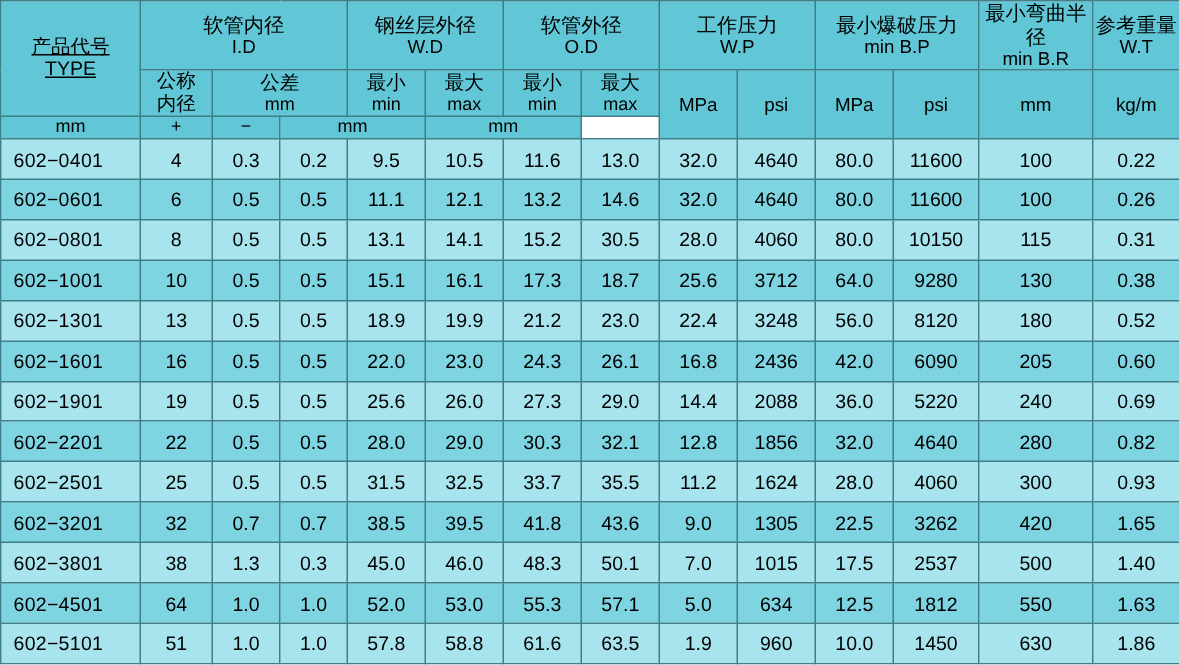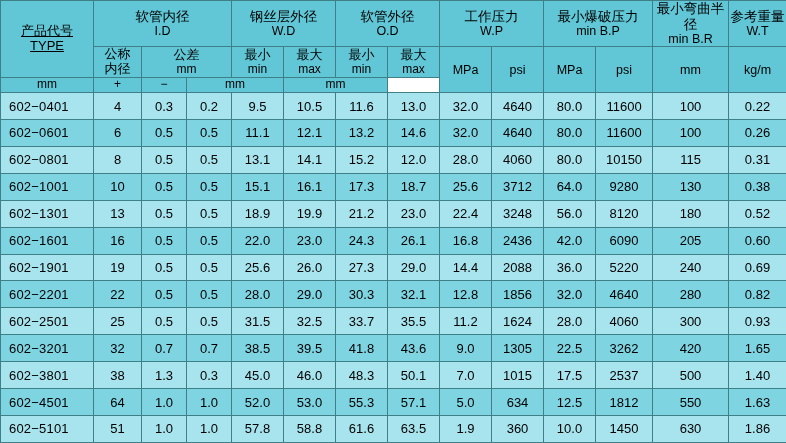--- a/index.html
+++ b/index.html
@@ -242,21 +242,21 @@
         <td>0.26</td>
       </tr>
       <tr class="row-a">
         <td class="type">602−0801</td>
         <td>8</td>
         <td>0.5</td>
         <td>0.5</td>
         <td>13.1</td>
         <td>14.1</td>
         <td>15.2</td>
-        <td>12.0</td>
+        <td>30.5</td>
         <td>28.0</td>
         <td>4060</td>
         <td>80.0</td>
         <td>10150</td>
         <td>115</td>
         <td>0.31</td>
       </tr>
       <tr class="row-b">
         <td class="type">602−1001</td>
         <td>10</td>
@@ -404,20 +404,20 @@
       <tr class="row-a">
         <td class="type">602−5101</td>
         <td>51</td>
         <td>1.0</td>
         <td>1.0</td>
         <td>57.8</td>
         <td>58.8</td>
         <td>61.6</td>
         <td>63.5</td>
         <td>1.9</td>
-        <td>360</td>
+        <td>960</td>
         <td>10.0</td>
         <td>1450</td>
         <td>630</td>
         <td>1.86</td>
       </tr>
     </tbody>
 </table>
 
 </body></html>

